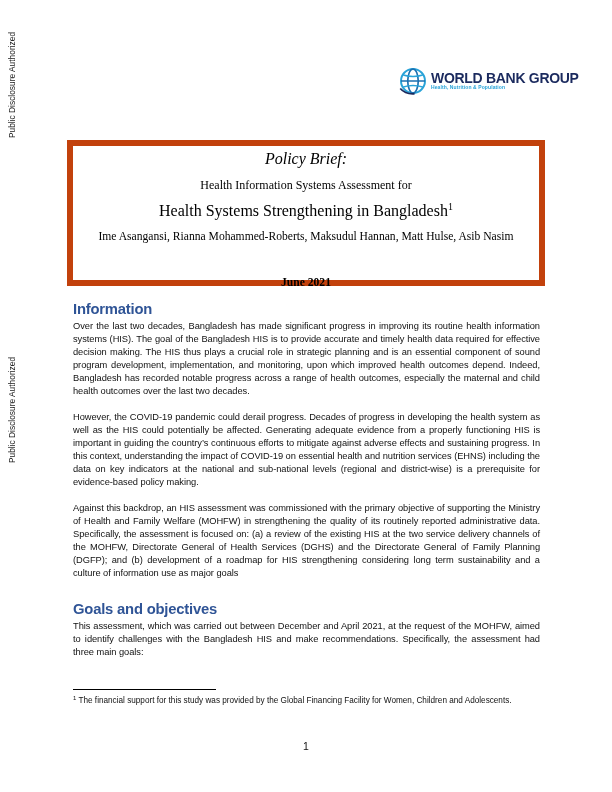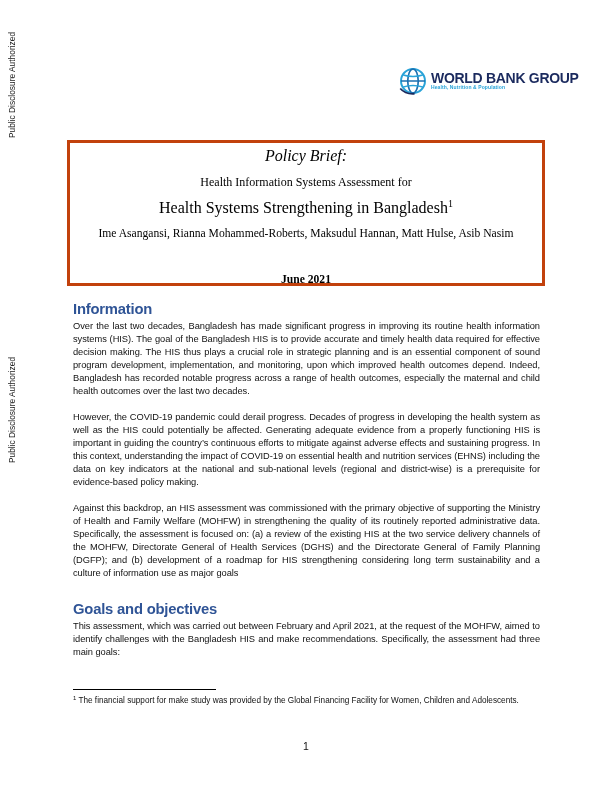--- a/index.html
+++ b/index.html
@@ -8,21 +8,21 @@
     .side-stamp span { display: inline-block; transform: rotate(-90deg); white-space: nowrap; font-family: "Liberation Sans", sans-serif; font-size: 8.4px; color: #222; }
     .stamp-top { top: 20px; height: 130px; }
     .stamp-mid { top: 345px; height: 130px; }
 
     .logo { position: absolute; left: 398px; top: 66px; display: flex; align-items: center; }
     .logo svg { width: 30px; height: 30px; }
     .logo-text { margin-left: 3px; display: flex; flex-direction: column; }
     .logo-title { font-family: "Liberation Sans", sans-serif; font-weight: bold; font-size: 14px; color: #1b2a5e; letter-spacing: -0.3px; line-height: 12px; }
     .logo-sub { font-family: "Liberation Sans", sans-serif; font-weight: bold; font-size: 5px; color: #29a3d8; line-height: 7px; letter-spacing: 0.1px; }
 
-    .title-box { position: absolute; left: 67px; top: 140px; width: 478px; height: 146px; border: 3px solid #c2410c; box-sizing: border-box; font-family: "Liberation Serif", serif; text-align: center; }
+    .title-box { position: absolute; left: 67px; top: 140px; width: 478px; height: 146px; border: 6px solid #c2410c; box-sizing: border-box; font-family: "Liberation Serif", serif; text-align: center; }
     .tb-kicker { position: absolute; top: 4px; left: 0; right: 0; font-style: italic; font-size: 16px; }
     .tb-title1 { position: absolute; top: 32px; left: 0; right: 0; font-weight: normal; font-size: 12px; }
     .tb-title2 { position: absolute; top: 56px; left: 0; right: 0; font-weight: normal; font-size: 16px; }
     .tb-title2 sup { font-size: 10px; vertical-align: 6px; line-height: 0; }
     .tb-authors { position: absolute; top: 84px; left: 0; right: 0; font-size: 11.6px; }
     .tb-date { position: absolute; top: 130px; left: 0; right: 0; font-weight: bold; font-size: 11.6px; font-family: Liberation Serif, serif; }
 
     .content { position: absolute; left: 73px; width: 467px; font-family: "Liberation Sans", sans-serif; }
     .heading { font-family: "Liberation Sans", sans-serif; font-size: 14.8px; color: #2f5496; margin: 0; line-height: 18px; letter-spacing: -0.2px; }
     .para { font-size: 9.3px; line-height: 13px; text-align: justify; margin: 0; color: #111; letter-spacing: -0.05px; }
@@ -73,19 +73,19 @@
 
 <div class="content" id="bg-section">
   <h2 class="heading">Information</h2>
   <p class="para" id="bg-p1">Over the last two decades, Bangladesh has made significant progress in improving its routine health information systems (HIS). The goal of the Bangladesh HIS is to provide accurate and timely health data required for effective decision making. The HIS thus plays a crucial role in strategic planning and is an essential component of sound program development, implementation, and monitoring, upon which improved health outcomes depend. Indeed, Bangladesh has recorded notable progress across a range of health outcomes, especially the maternal and child health outcomes over the last two decades.</p>
   <p class="para" id="bg-p2">However, the COVID-19 pandemic could derail progress. Decades of progress in developing the health system as well as the HIS could potentially be affected. Generating adequate evidence from a properly functioning HIS is important in guiding the country’s continuous efforts to mitigate against adverse effects and sustaining progress. In this context, understanding the impact of COVID-19 on essential health and nutrition services (EHNS) including the data on key indicators at the national and sub-national levels (regional and district-wise) is a prerequisite for evidence-based policy making.</p>
   <p class="para" id="bg-p3"> Against this backdrop, an HIS assessment was commissioned with the primary objective of supporting the Ministry of Health and Family Welfare (MOHFW) in strengthening the quality of its routinely reported administrative data. Specifically, the assessment is focused on: (a) a review of the existing HIS at the two service delivery channels of the MOHFW, Directorate General of Health Services (DGHS) and the Directorate General of Family Planning (DGFP); and (b) development of a roadmap for HIS strengthening considering long term sustainability and a culture of information use as major goals</p>
 </div>
 
 <div class="content" id="goals-section">
   <h2 class="heading">Goals and objectives</h2>
-  <p class="para" id="goals-p1">This assessment, which was carried out between February and April 2021, at the request of the MOHFW, aimed to identify challenges with the Bangladesh HIS and make recommendations. Specifically, the assessment had three main goals:</p>
+  <p class="para" id="goals-p1">This assessment, which was carried out between December and April 2021, at the request of the MOHFW, aimed to identify challenges with the Bangladesh HIS and make recommendations. Specifically, the assessment had three main goals:</p>
 </div>
 
 <div class="fn-rule"></div>
-<div class="footnote"><sup>1</sup><span> The financial support for make study was provided by the Global Financing Facility for Women, Children and Adolescents.</span></div>
+<div class="footnote"><sup>1</sup><span> The financial support for this study was provided by the Global Financing Facility for Women, Children and Adolescents.</span></div>
 
 <div class="page-num">1</div>
 
 </body></html>

